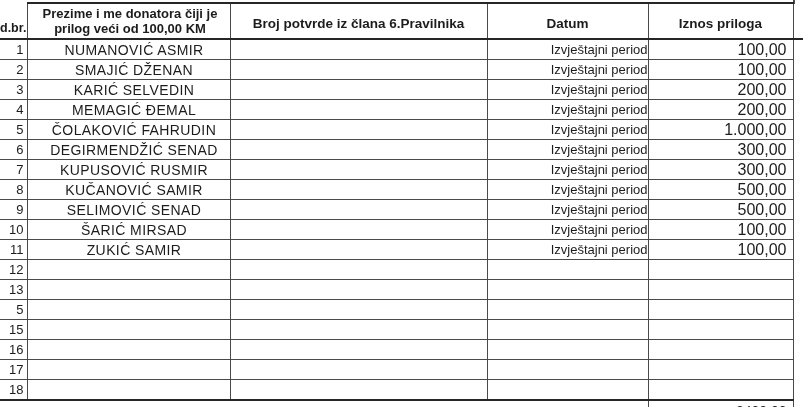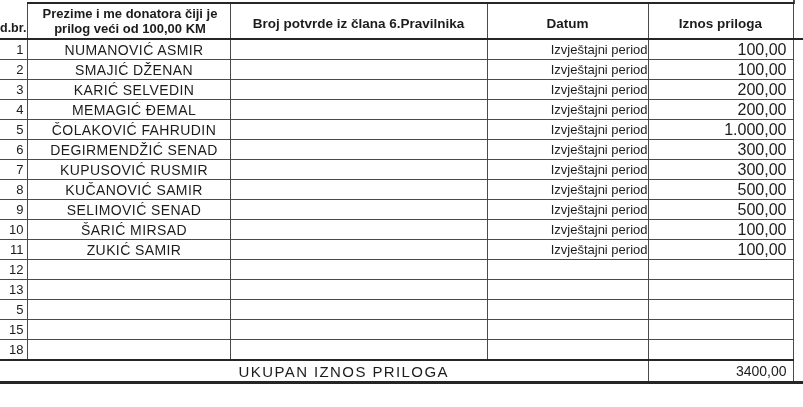--- a/index.html
+++ b/index.html
@@ -278,20 +278,36 @@
     </tr>
         <tr>
       <td class="cell-num">15</td>
       <td class="cell-name"></td>
       <td class="cell-broj"></td>
       <td class="cell-datum"></td>
       <td class="cell-iznos"></td>
       <td class="cell-sliver"></td>
     </tr>
         <tr>
+      <td class="cell-num">16</td>
+      <td class="cell-name"></td>
+      <td class="cell-broj"></td>
+      <td class="cell-datum"></td>
+      <td class="cell-iznos"></td>
+      <td class="cell-sliver"></td>
+    </tr>
+        <tr>
+      <td class="cell-num">17</td>
+      <td class="cell-name"></td>
+      <td class="cell-broj"></td>
+      <td class="cell-datum"></td>
+      <td class="cell-iznos"></td>
+      <td class="cell-sliver"></td>
+    </tr>
+        <tr>
       <td class="cell-num">18</td>
       <td class="cell-name"></td>
       <td class="cell-broj"></td>
       <td class="cell-datum"></td>
       <td class="cell-iznos"></td>
       <td class="cell-sliver"></td>
     </tr>
       </tbody>
     <tfoot>
       <tr>

